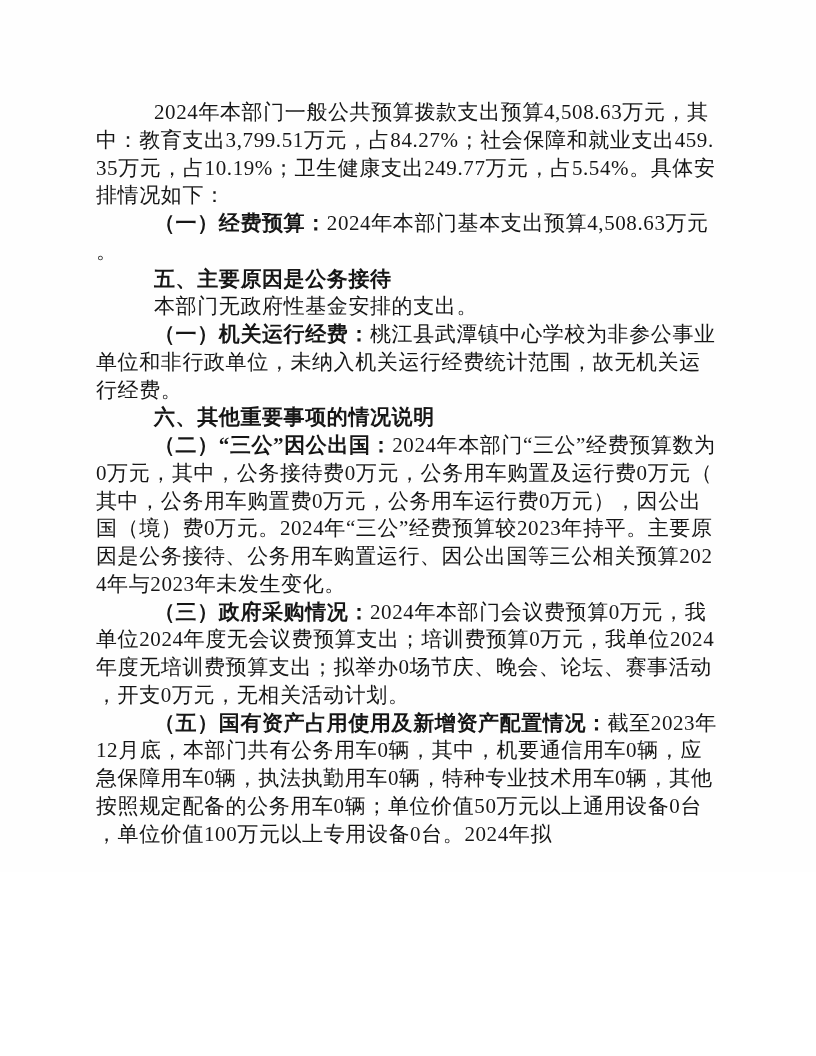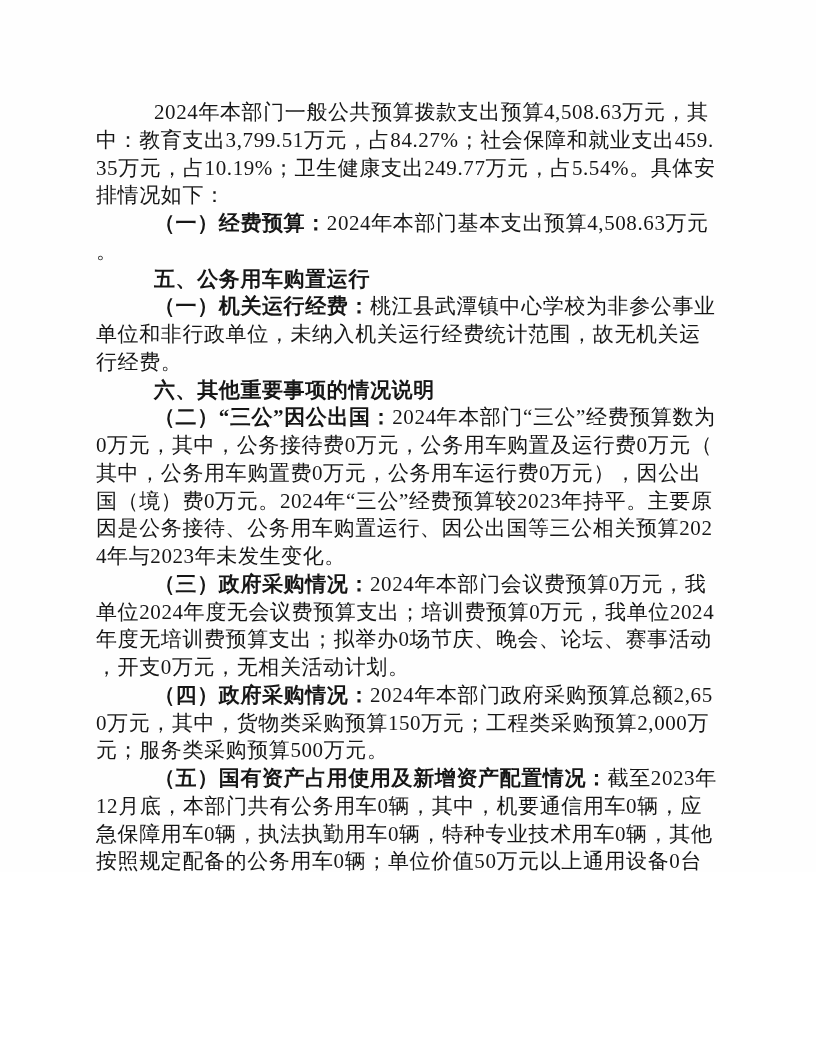--- a/index.html
+++ b/index.html
@@ -39,21 +39,21 @@
     font-weight: 700;
   }
 </style>
 </head>
 <body>
 
 <div class="page">
   <div class="doc-body">
       <p><span class="seg">2024年本部门一般公共预算拨款支出预算4,508.63万元，其中：教育支出3,799.51万元，占84.27%；社会保障和就业支出459.35万元，占10.19%；卫生健康支出249.77万元，占5.54%。具体安排情况如下：</span></p>
       <p><span class="seg bold">（一）经费预算：</span><span class="seg">2024年本部门基本支出预算4,508.63万元。</span></p>
-      <p><span class="seg bold">五、公务用车购置运行</span></p>
+      <p><span class="seg bold">五、主要原因是公务接待</span></p>
+      <p><span class="seg">本部门无政府性基金安排的支出。</span></p>
       <p><span class="seg bold">（一）机关运行经费：</span><span class="seg">桃江县武潭镇中心学校为非参公事业单位和非行政单位，未纳入机关运行经费统计范围，故无机关运行经费。</span></p>
       <p><span class="seg bold">六、其他重要事项的情况说明</span></p>
       <p><span class="seg bold">（二）“三公”因公出国：</span><span class="seg">2024年本部门“三公”经费预算数为0万元，其中，公务接待费0万元，公务用车购置及运行费0万元（其中，公务用车购置费0万元，公务用车运行费0万元），因公出国（境）费0万元。2024年“三公”经费预算较2023年持平。主要原因是公务接待、公务用车购置运行、因公出国等三公相关预算2024年与2023年未发生变化。</span></p>
       <p><span class="seg bold">（三）政府采购情况：</span><span class="seg">2024年本部门会议费预算0万元，我单位2024年度无会议费预算支出；培训费预算0万元，我单位2024年度无培训费预算支出；拟举办0场节庆、晚会、论坛、赛事活动，开支0万元，无相关活动计划。</span></p>
-      <p><span class="seg bold">（四）政府采购情况：</span><span class="seg">2024年本部门政府采购预算总额2,650万元，其中，货物类采购预算150万元；工程类采购预算2,000万元；服务类采购预算500万元。</span></p>
       <p><span class="seg bold">（五）国有资产占用使用及新增资产配置情况：</span><span class="seg">截至2023年12月底，本部门共有公务用车0辆，其中，机要通信用车0辆，应急保障用车0辆，执法执勤用车0辆，特种专业技术用车0辆，其他按照规定配备的公务用车0辆；单位价值50万元以上通用设备0台，单位价值100万元以上专用设备0台。2024年拟</span></p>
     </div>
 </div>
 
 </body></html>

